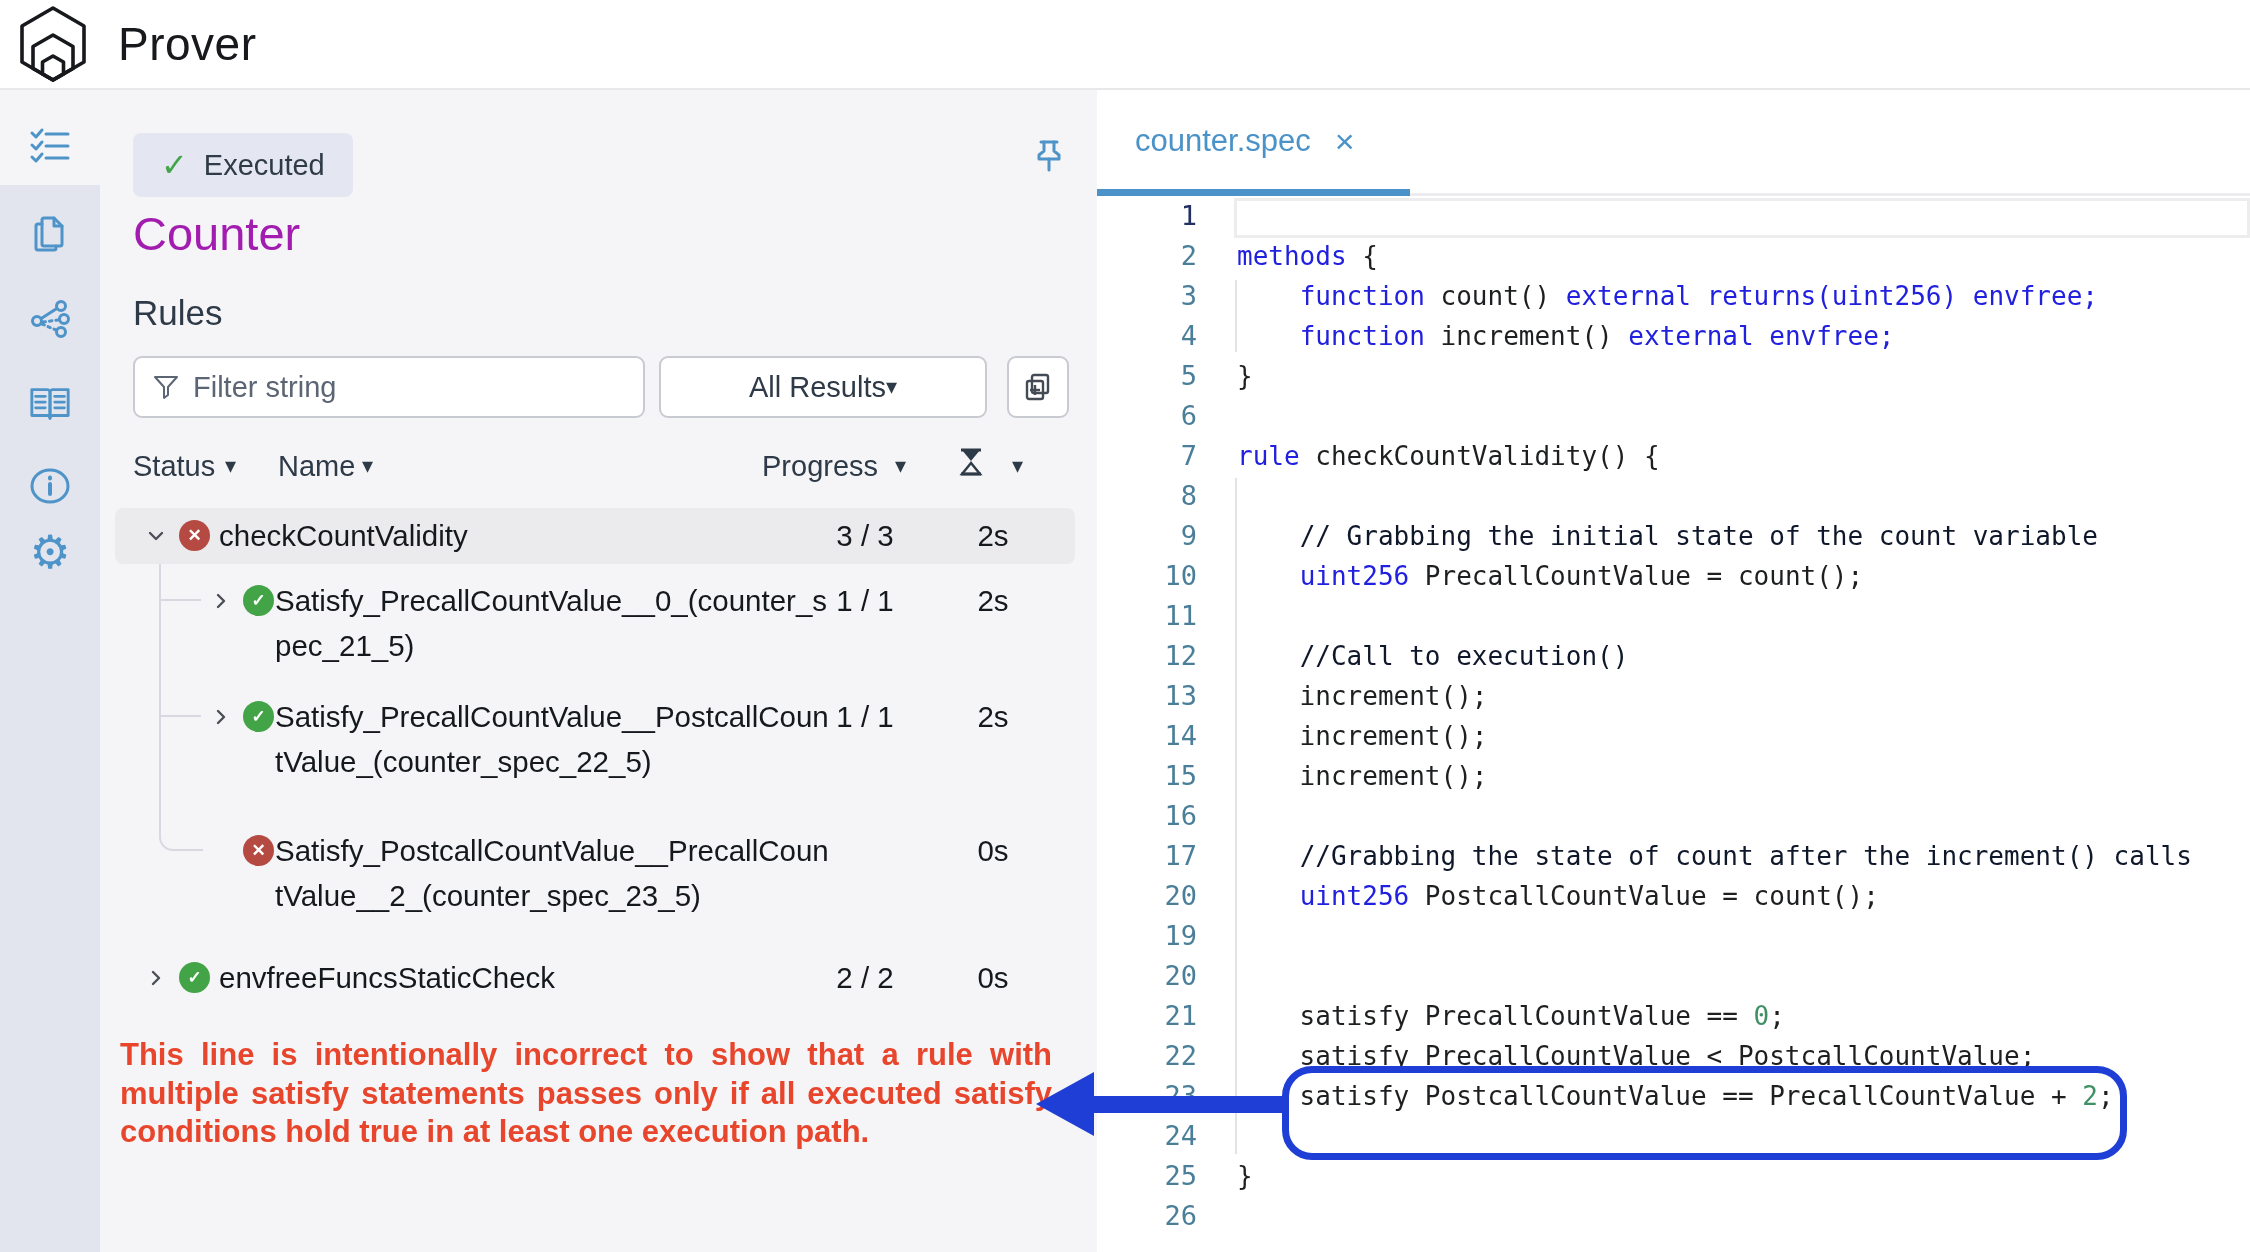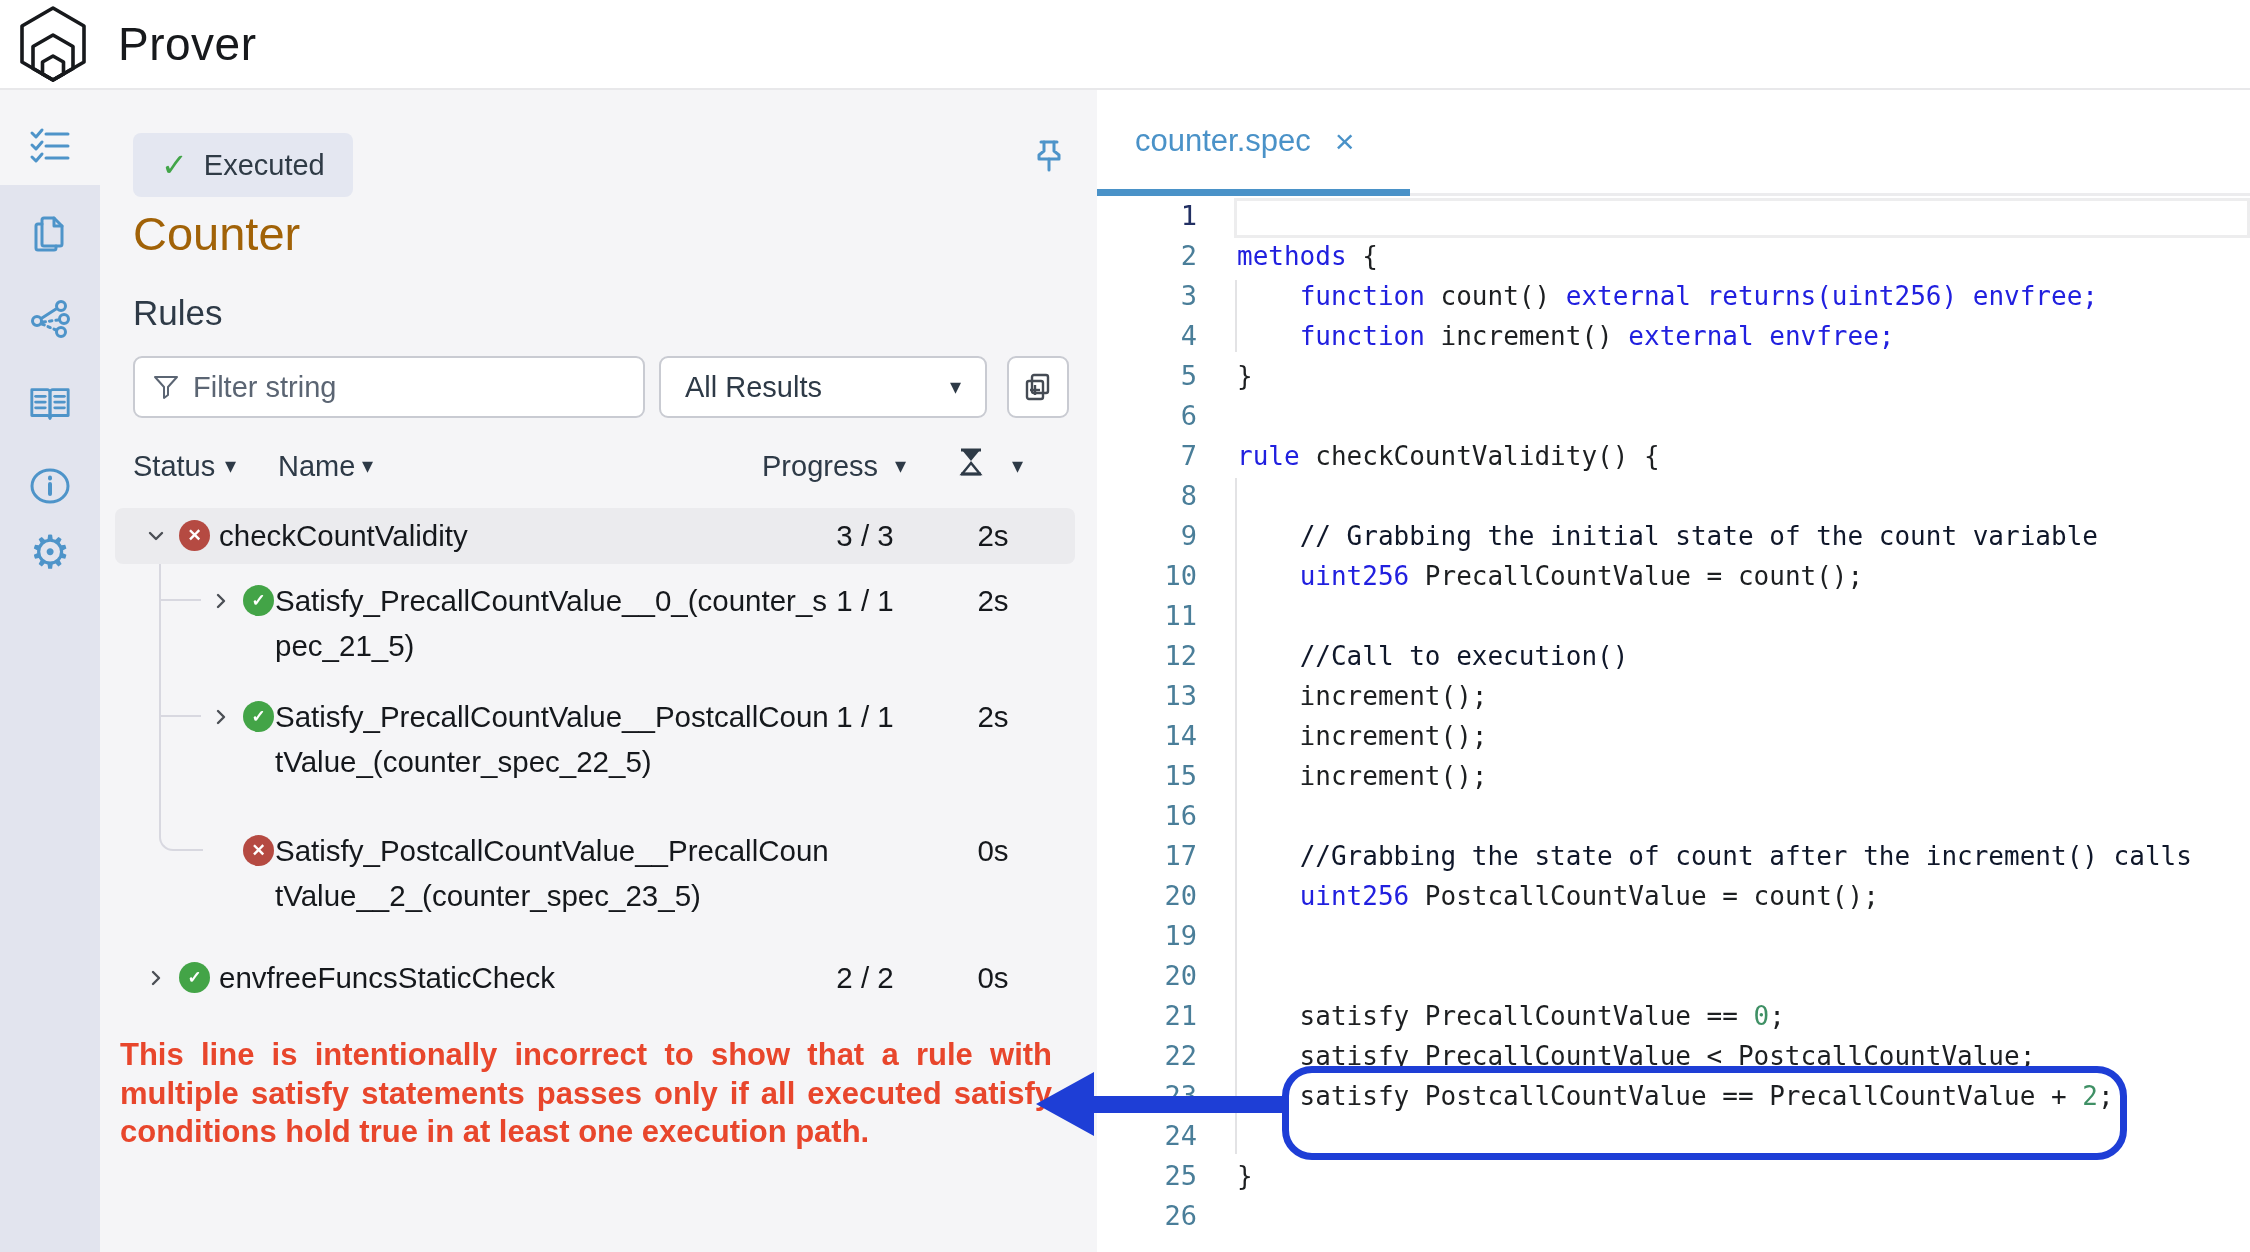--- a/index.html
+++ b/index.html
@@ -20,30 +20,30 @@
   .rail-icon svg{stroke:#4e94c9;fill:none;stroke-width:3;stroke-linecap:round;stroke-linejoin:round;}
   .gear-glyph{font-size:46px;color:#4e94c9;line-height:44px;}
 
   
   .rules-panel{position:absolute;left:100px;top:88px;width:997px;height:1164px;background:#f5f5f7;}
   .badge{position:absolute;left:33px;top:45px;height:64px;display:inline-flex;align-items:center;
          gap:16px;padding:0 28px;background:#e4e7f1;border-radius:8px;}
   .badge .chk{color:#42a549;font-size:32px;}
   .badge .lbl{font-size:29px;color:#2f3b46;}
   .pin-btn{position:absolute;right:28px;top:48px;width:40px;height:40px;}
-  .panel-title{position:absolute;left:33px;top:118px;font-size:47px;font-weight:500;color:#a16207;}
+  .panel-title{position:absolute;left:33px;top:118px;font-size:47px;font-weight:500;color:#a21caf;}
   .section-title{position:absolute;left:33px;top:205px;font-size:35px;font-weight:500;color:#2e3a47;}
 
   .filter-input{position:absolute;left:33px;top:268px;width:512px;height:62px;background:#fff;
                 border:2px solid #c9cbd2;border-radius:9px;display:flex;align-items:center;
                 gap:14px;padding:16px 18px;box-sizing:border-box;}
   .filter-input .ph{font-size:29px;color:#5b6573;}
   .select-box{position:absolute;left:559px;top:268px;width:328px;height:62px;background:#fff;
               border:2px solid #c9cbd2;border-radius:9px;display:flex;align-items:center;
-              justify-content:space-between;padding:0 24px;box-sizing:border-box;}
+              justify-content:center;padding:0 24px;box-sizing:border-box;}
   .select-box .val{font-size:29px;color:#2e3a47;}
   .caret{font-size:22px;color:#2e3a47;}
   .copy-btn{position:absolute;left:907px;top:268px;width:62px;height:62px;background:#fff;
             border:2px solid #c9cbd2;border-radius:9px;display:flex;align-items:center;justify-content:center;box-sizing:border-box;}
 
   .colhead{position:absolute;left:0;top:358px;width:997px;height:40px;font-size:29px;font-weight:500;color:#2e3a47;}
   .colhead span{position:absolute;top:0;line-height:40px;}
   .ch-status{left:33px;} .ch-status-c{left:125px;}
   .ch-name{left:178px;}  .ch-name-c{left:262px;}
   .ch-prog{left:662px;}  .ch-prog-c{left:795px;}

